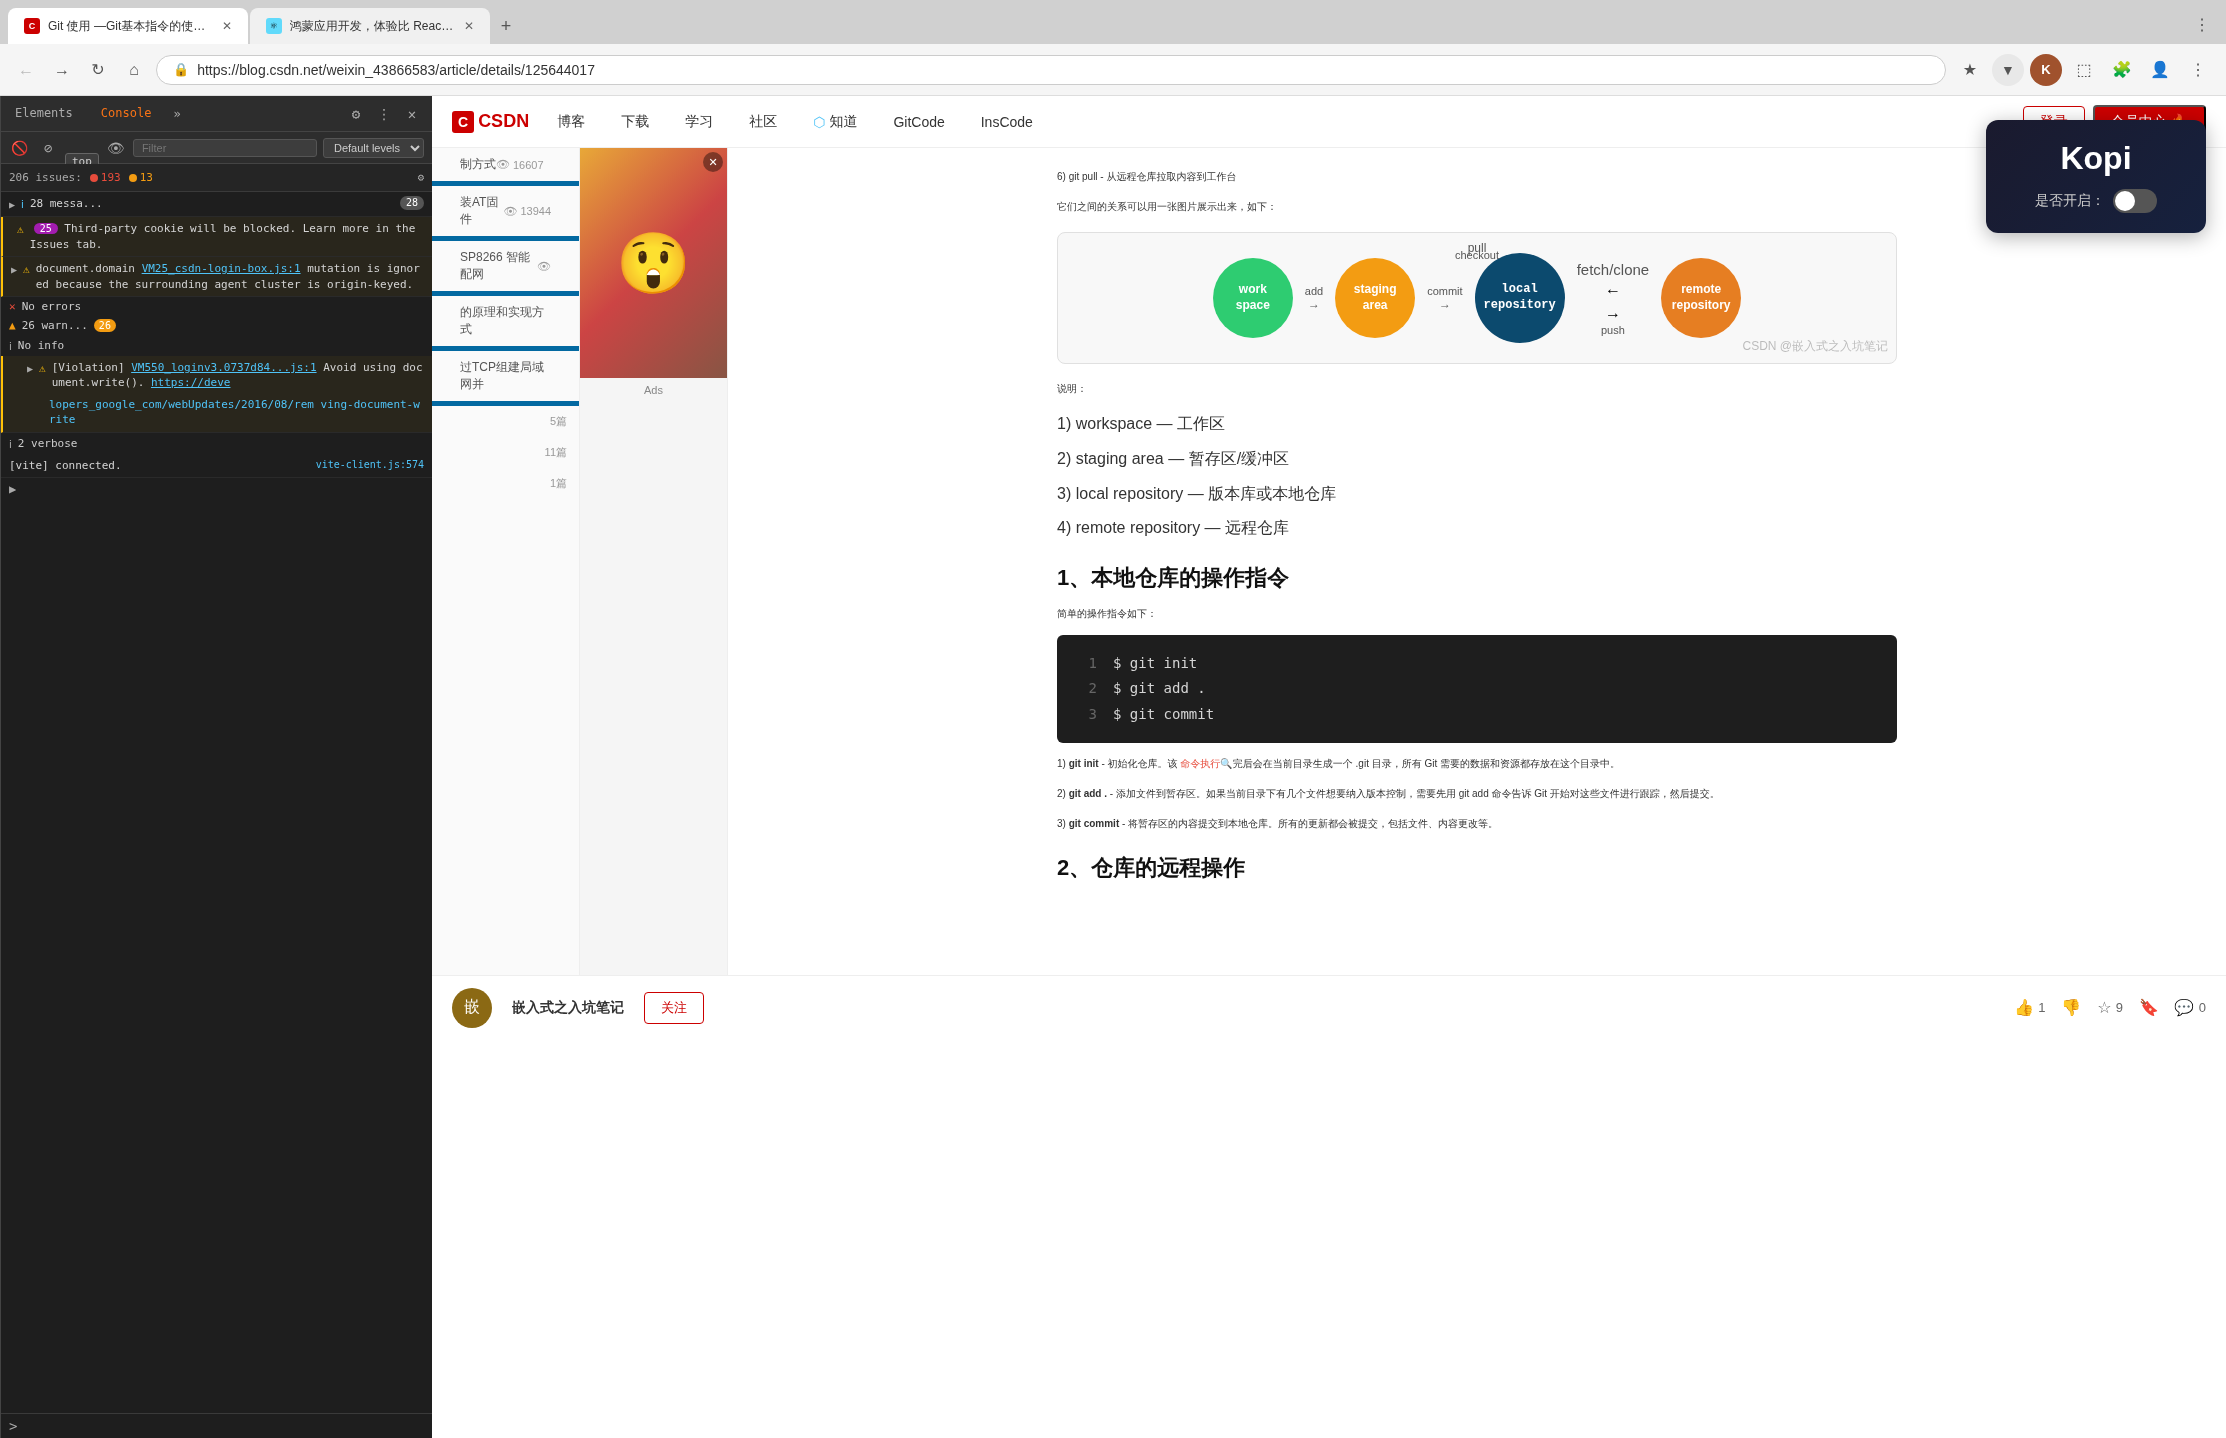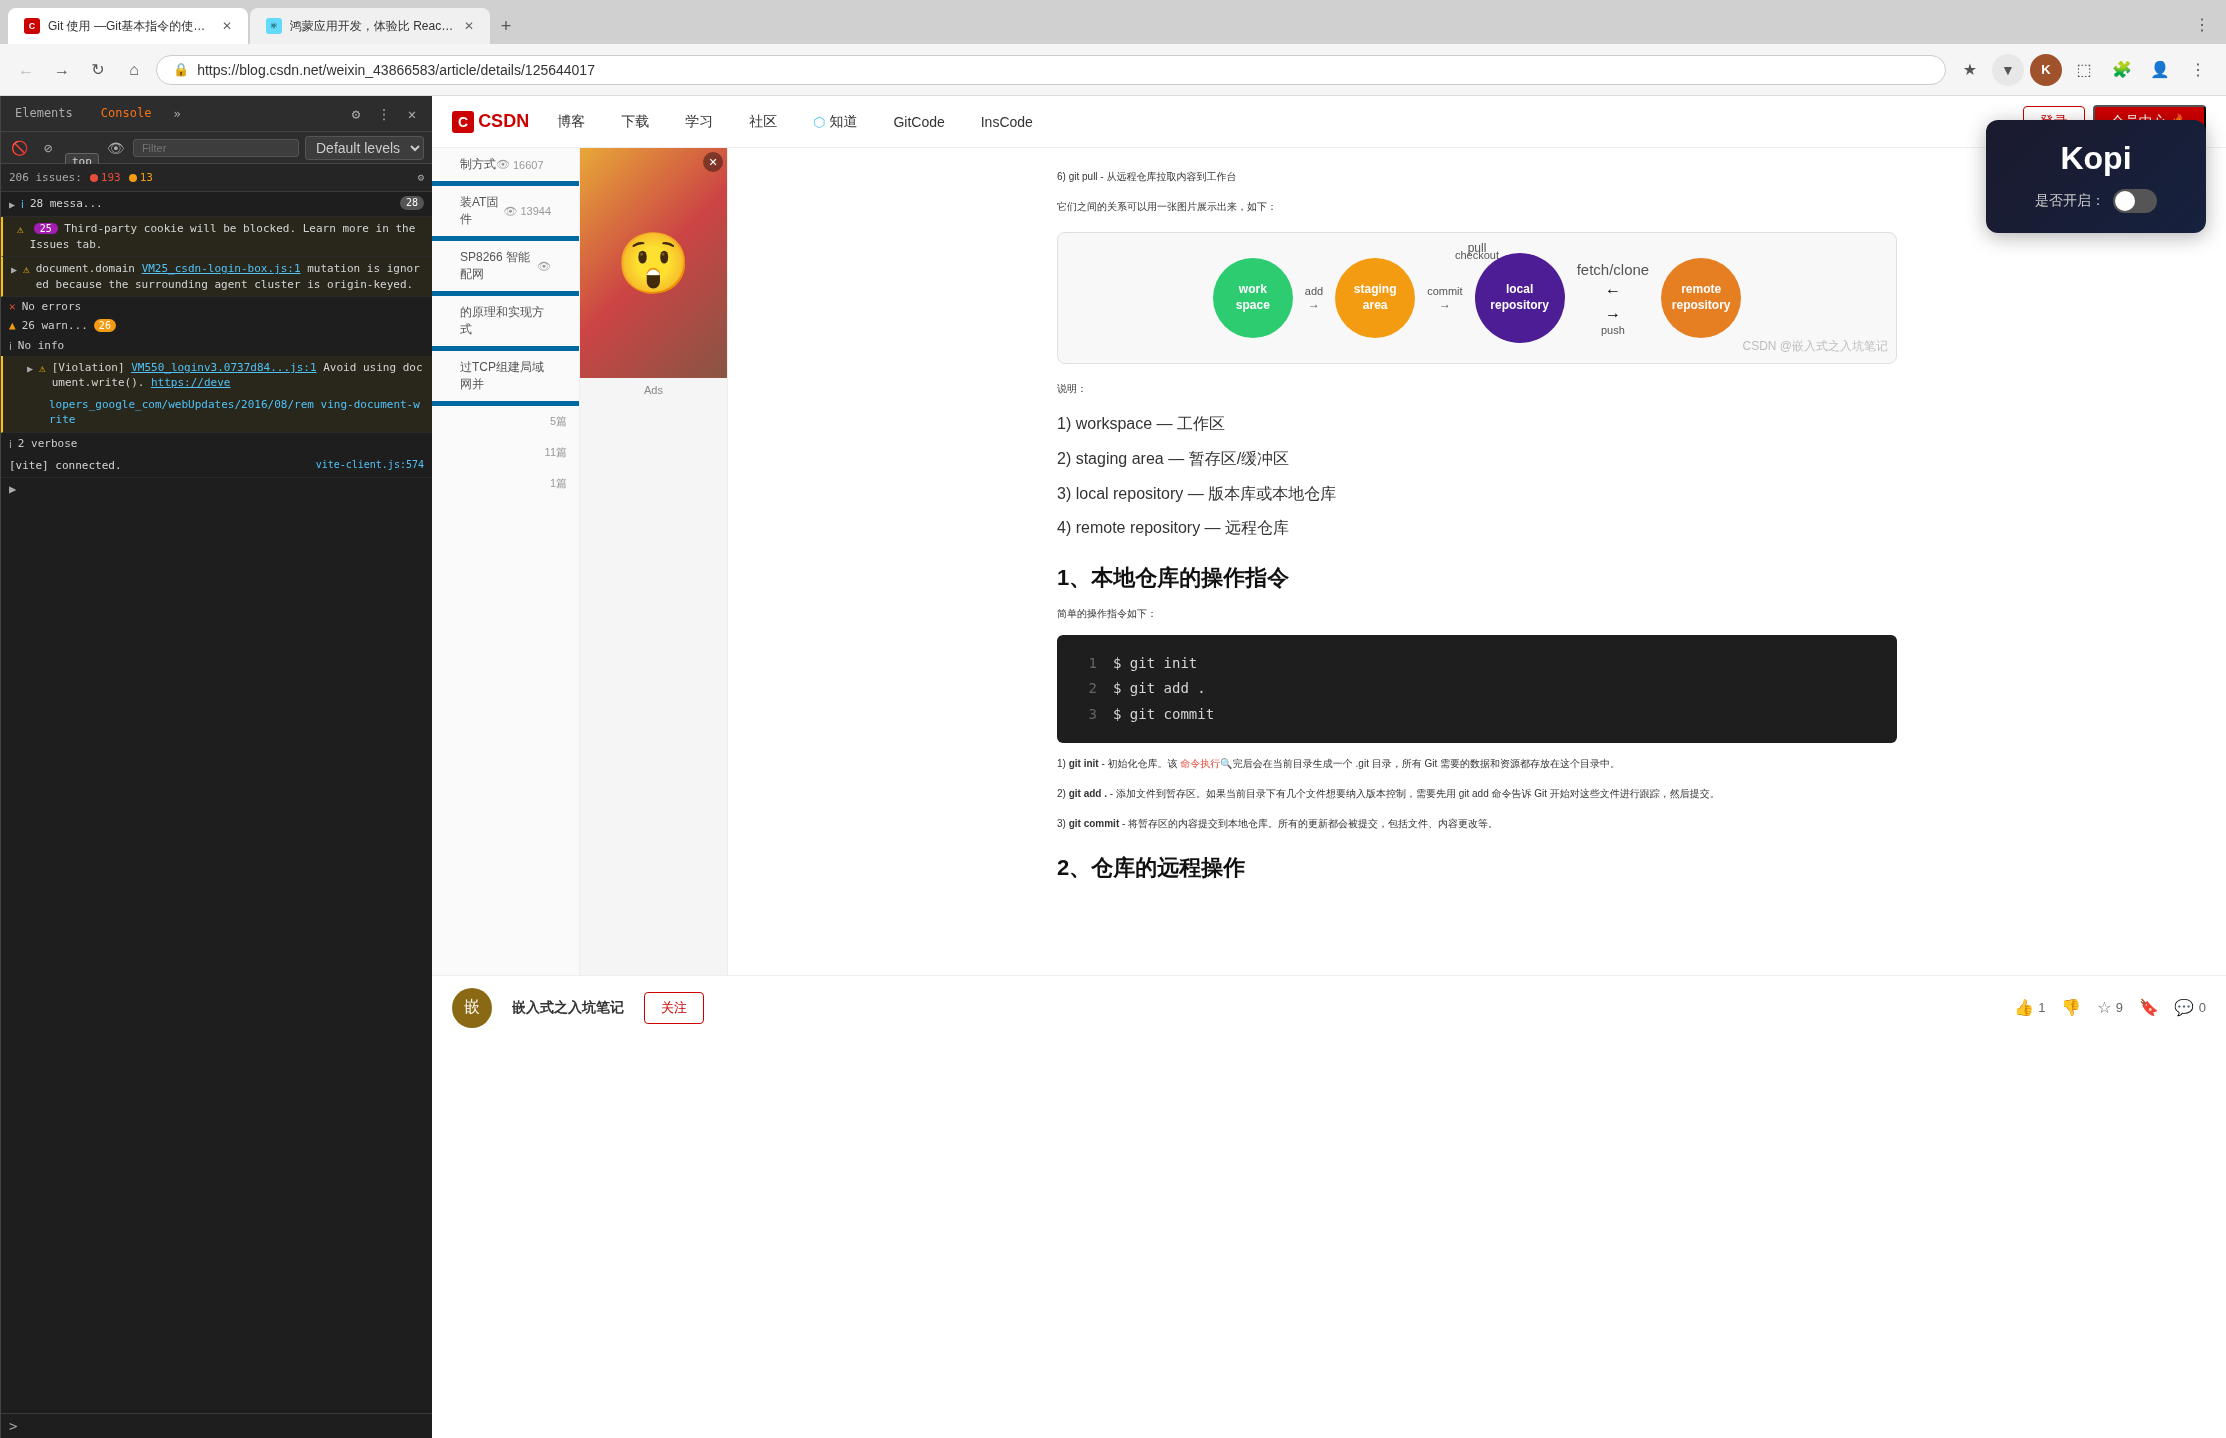--- a/index.html
+++ b/index.html
@@ -32,21 +32,21 @@
     .devtools { width: 432px; background: #1e1e1e; color: #d4d4d4; font-size: 12px; font-family: 'Monaco', 'Menlo', monospace; display: flex; flex-direction: column; border-left: 1px solid #444; flex-shrink: 0; }
     .devtools-toolbar { display: flex; align-items: center; gap: 0; background: #2d2d2d; border-bottom: 1px solid #444; height: 36px; }
     .devtools-tab { padding: 0 14px; height: 40px; display: flex; align-items: center; font-size: 12px; color: #aaa; cursor: pointer; border-bottom: 2px solid transparent; }
     .devtools-tab.active { color: #f97316; border-bottom-color: #4fc3f7; }
     .devtools-more { padding: 0 8px; color: #aaa; cursor: pointer; }
     .devtools-actions { margin-left: auto; display: flex; gap: 4px; align-items: center; padding-right: 8px; }
     .devtools-action-btn { width: 24px; height: 24px; display: flex; align-items: center; justify-content: center; color: #aaa; cursor: pointer; font-size: 14px; }
 
     .console-toolbar { display: flex; align-items: center; gap: 6px; padding: 4px 8px; background: #2d2d2d; border-bottom: 1px solid #444; height: 32px; }
     .console-btn { width: 22px; height: 22px; border-radius: 3px; display: flex; align-items: center; justify-content: center; color: #aaa; cursor: pointer; font-size: 14px; }
-    .console-level-select { background: #3d3d3d; border: 1px solid #555; color: #ccc; font-size: 14px; padding: 2px 6px; border-radius: 3px; cursor: pointer; }
+    .console-level-select { background: #3d3d3d; border: 1px solid #555; color: #ccc; font-size: 11px; padding: 2px 6px; border-radius: 3px; cursor: pointer; }
     .console-filter { flex: 1; background: #3d3d3d; border: 1px solid #555; border-radius: 3px; padding: 2px 8px; color: #ccc; font-size: 11px; }
     .top-badge { background: #3d3d3d; border: 1px solid #666; border-radius: 3px; padding: 1px 6px; font-size: 11px; color: #ccc; cursor: pointer; margin-top: 27px; }
 
     .issues-bar { display: flex; align-items: center; gap: 8px; padding: 4px 8px; background: #252525; border-bottom: 1px solid #3a3a3a; height: 28px; font-size: 11px; }
     .issue-count { display: flex; align-items: center; gap: 3px; }
     .issue-dot { width: 8px; height: 8px; border-radius: 50%; }
     .dot-red { background: #e74c3c; }
     .dot-yellow { background: #f39c12; }
     .settings-icon { margin-left: auto; color: #aaa; cursor: pointer; }
 
@@ -366,21 +366,21 @@
             <div class="diagram-node">
               <div class="diagram-cylinder" style="background:#f39c12;">staging<br>area</div>
             </div>
 
             <div class="diagram-arrows">
               <span style="font-size:11px;color:#555;">commit</span>
               <span>→</span>
             </div>
 
             <div class="diagram-node">
-              <div class="diagram-cylinder" style="background:#4c1d95;width:90px;height:90px;">local<br>repository</div>
+              <div class="diagram-cylinder" style="background:#0c4a6e;width:90px;height:90px;font-family:Liberation Mono, monospace;">local<br>repository</div>
             </div>
 
             <div style="display:flex;flex-direction:column;gap:6px;align-items:center;">
               <div style="display:flex;flex-direction:column;align-items:center;gap:2px;">
                 <span style="font-size:15px;color:#555;">fetch/clone</span>
                 <span>←</span>
               </div>
               <div style="display:flex;flex-direction:column;align-items:center;gap:2px;">
                 <span>→</span>
                 <span style="font-size:11px;color:#555;">push</span>

